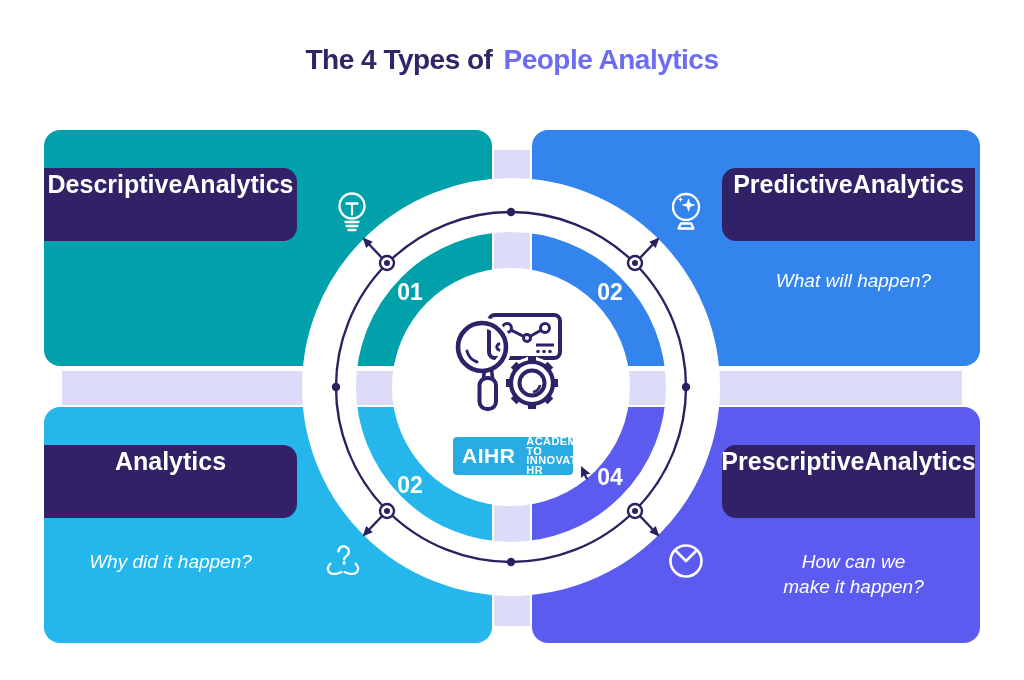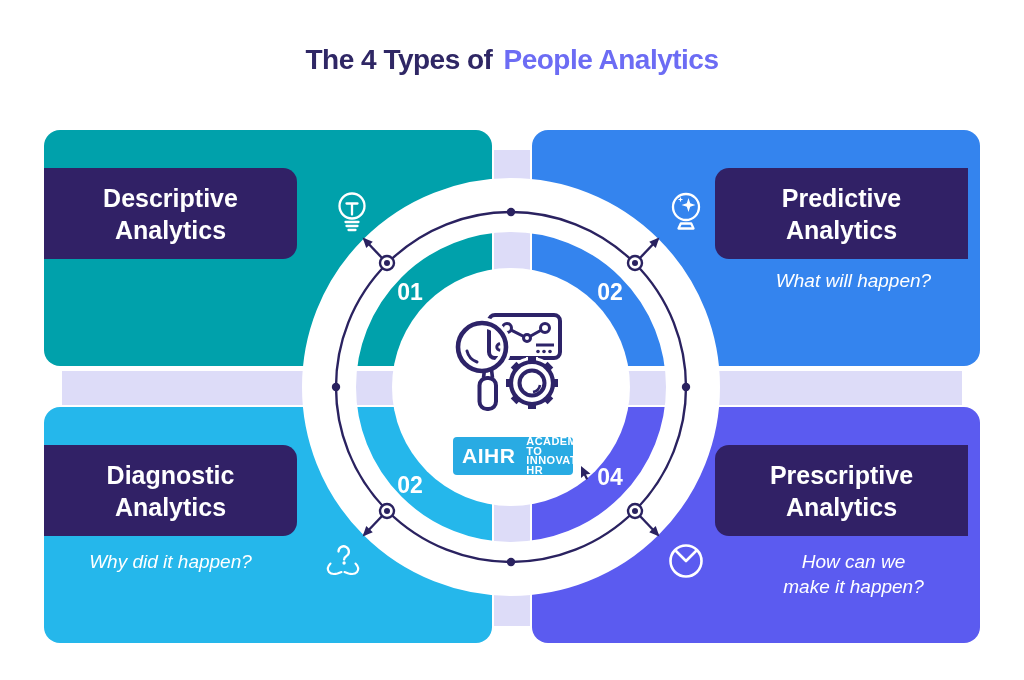--- a/index.html
+++ b/index.html
@@ -14,25 +14,25 @@
   .t-accent{color:#6c6cf4;display:inline-block;}
   
   .band-h{position:absolute;left:62px;top:371px;width:900px;height:34px;background:#dddcf8;}
   .band-v{position:absolute;left:494px;top:150px;width:36px;height:476px;background:#dddcf8;}
   
   .card{position:absolute;width:448px;height:236px;border-radius:16px;}
   .card-tl{left:44px;top:130px;background:#00a1ab;}
   .card-tr{left:532px;top:130px;background:#3484ee;}
   .card-bl{left:44px;top:407px;background:#25b7eb;}
   .card-br{left:532px;top:407px;background:#5b5bf0;text-decoration:underline;}
-  .label-box{position:absolute;top:38px;width:253px;height:91px;background:#312166;
+  .label-box{position:absolute;top:38px;width:253px;height:73px;background:#312166;
     color:#ffffff;font-weight:bold;font-size:25px;line-height:32px;
-    display:flex;flex-direction:column;justify-content:center;text-align:center;}
+    display:flex;flex-direction:row;justify-content:center;text-align:center;}
   .label-left{left:0;border-radius:0 14px 14px 0;}
-  .label-right{right:12px;border-radius:14px 0 0 14px;}
+  .label-right{right:5px;border-radius:14px 0 0 14px;}
   .question{position:absolute;width:253px;text-align:center;color:#ffffff;
     font-style:italic;font-size:19px;line-height:25px;}
   .q-left{left:0;}
   .q-right{right:0;}
   .q-top{top:138px;}
   .q-bottom{top:142px;}
   .question span{display:block;}
   
   .ring-svg{position:absolute;left:0;top:0;}
   
@@ -82,21 +82,20 @@
       <span>Analytics</span>
     </div>
     <div class="question q-right q-top">
       <span>What will happen?</span>
       <span></span>
     </div>
   </div>
 
   <div class="card card-bl">
     <div class="label-box label-left">
-      <span>Diagnostic</span>
       <span>Analytics</span>
     </div>
     <div class="question q-left q-bottom">
       <span>Why did it happen?</span>
       <span></span>
     </div>
   </div>
 
   <div class="card card-br">
     <div class="label-box label-right">

